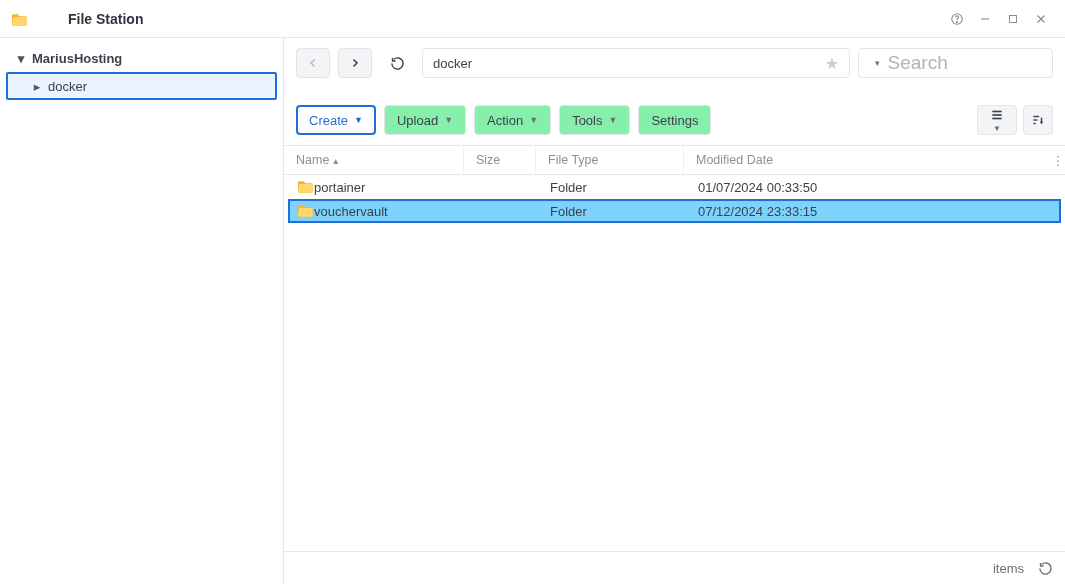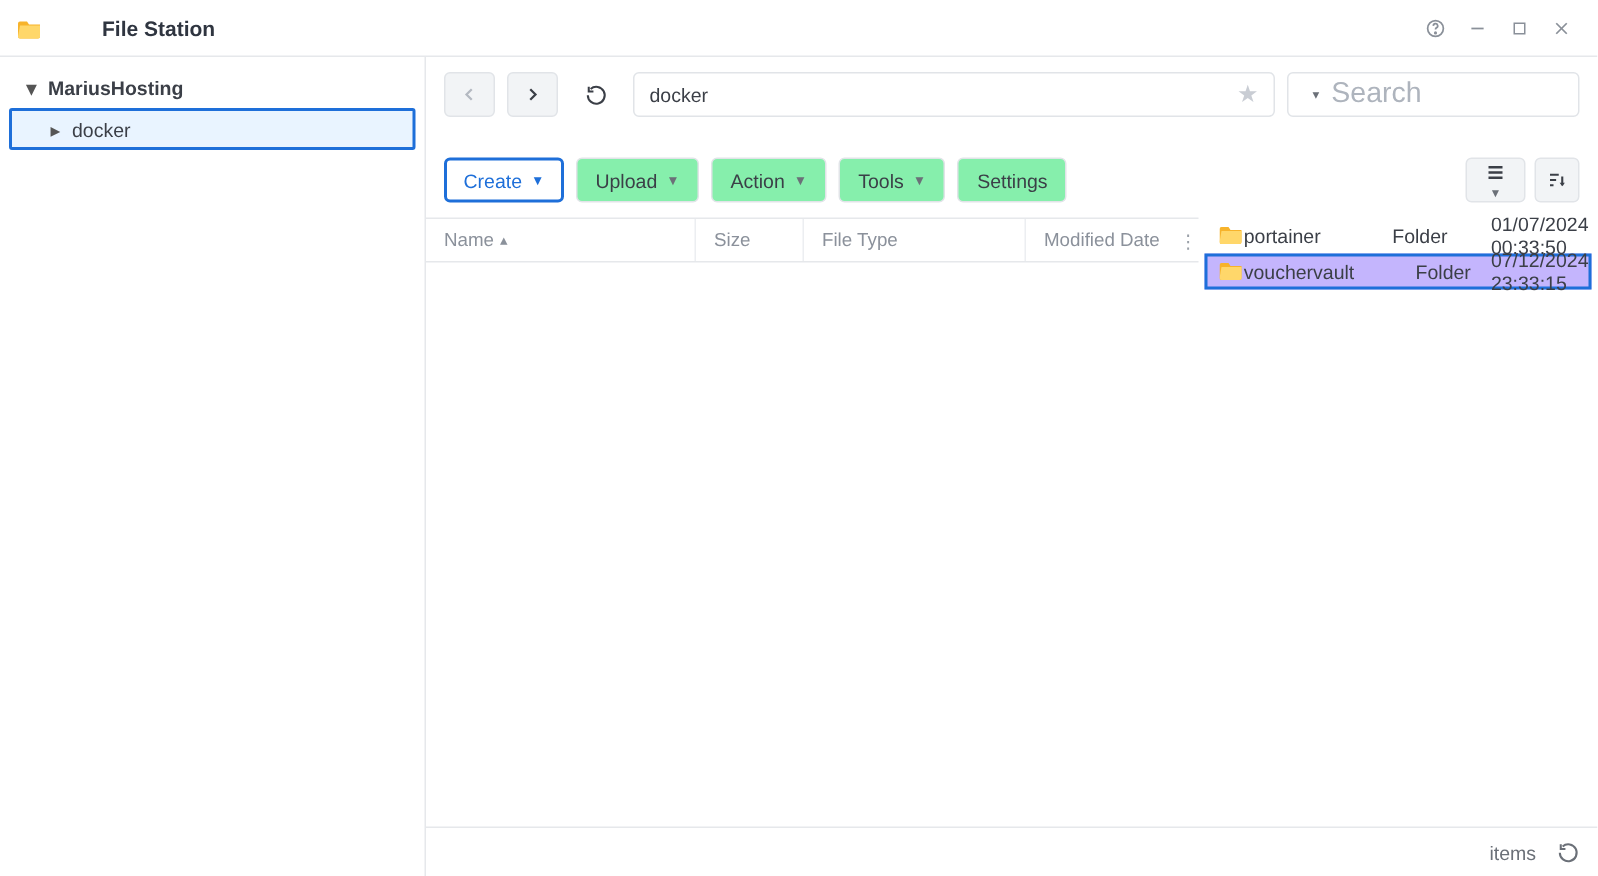--- a/index.html
+++ b/index.html
@@ -144,21 +144,21 @@
     font-size:9px; color:#6b7078;
   }
   .btn.highlighted .dropdown-triangle { color:#1e6fd9; }
   .btn.highlighted span:first-child { color:#1e6fd9; }
 
   .viewbtns { display:flex; gap:6px; }
   .viewbtn { height:30px; border:1px solid #e1e4e8; background:#f2f4f6; border-radius:4px; display:flex; align-items:center; justify-content:center; cursor:pointer;}
   .viewbtn.main { width:40px; padding:0 4px; display:flex; gap:2px;}
   .viewbtn.second { width:30px; }
 
-  .table-wrap { flex:1; display:flex; margin-top:10px; min-height:0; }
+  .table-wrap { flex:1; display:flex; flex-direction:column; margin-top:10px; min-height:0; }
   .thead {
     height:30px;
     display:flex;
     align-items:center;
     border-top:1px solid #e6e8eb;
     border-bottom:1px solid #e6e8eb;
     font-size:12.5px;
     color:#8b919b;
     background:#fff;
     position:relative;
@@ -175,21 +175,21 @@
   .tr {
     height:24px;
     display:flex;
     align-items:center;
     font-size:13px;
     border:2px solid transparent;
     margin:0 4px;
   }
   .tr.selected {
     border:2px solid #1e6fd9;
-    background:#c4b5fd;
+    background:#7dd3fc;
     border-radius:0;
   }
   .td.name { width:176px; display:flex; align-items:center; padding-left:8px; gap:0;}
   .td.size { width:72px; padding-left:12px;}
   .td.type { width:148px; padding-left:12px;}
   .td.mod { flex:1; padding-left:12px; }
 
   .folder-svg { width:16px; height:14px; flex:0 0 16px; }
 
   .statusbar {

